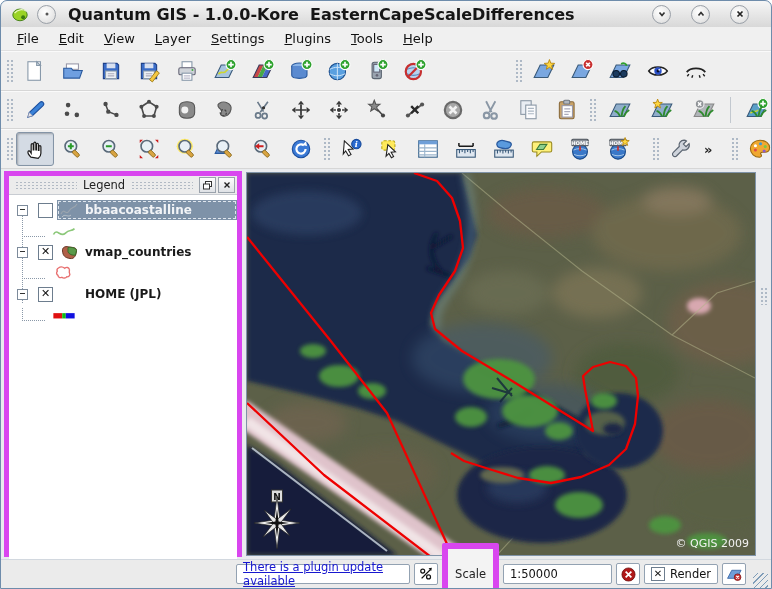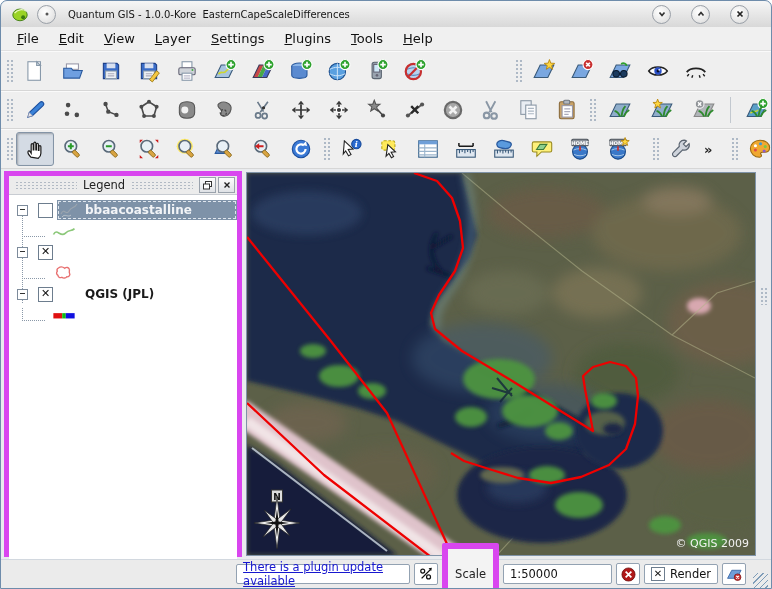--- a/index.html
+++ b/index.html
@@ -4,21 +4,21 @@
 <style>
   html,body{margin:0;padding:0;background:#fff;font-family:"DejaVu Sans","Liberation Sans",sans-serif;}
   .window{position:relative;width:770px;height:587px;background:#eef0f2;border:1px solid #6e8cab;
           border-radius:7px 7px 0 0;overflow:hidden;box-shadow:inset 0 0 0 1px #d7e2ee;}
   
   .titlebar{position:absolute;left:0;top:0;width:100%;height:26px;display:flex;align-items:center;
             background:linear-gradient(#f6f6f6,#d8d8d8);border-bottom:1px solid #b2b8bf;border-radius:7px 7px 0 0;}
   .app-icon{width:18px;height:18px;margin:0 8px 0 10px;}
   .win-round{width:17px;height:17px;border-radius:50%;background:radial-gradient(circle at 40% 35%,#ffffff,#d9d9d9);
              border:1px solid #9aa0a8;display:flex;align-items:center;justify-content:center;margin-right:12px;flex:0 0 auto;}
-  .title{font-size:10px;font-weight:normal;color:#151515;white-space:pre;}
+  .title{font-size:16px;font-weight:bold;color:#151515;white-space:pre;}
   .win-ctrls{margin-left:auto;display:flex;gap:8px;padding-right:10px;}
   
   .menubar{position:absolute;left:0;top:26px;width:100%;height:24px;background:#f0f0f0;border-bottom:1px solid #e0e0e0;
            display:flex;align-items:center;padding-left:6px;box-sizing:border-box;font-size:13px;color:#111;}
   .menu-item{padding:3px 10px;border-radius:3px;}
   .menu-item u{text-decoration:underline;}
   
   .tb-row{position:absolute;left:0;width:100%;display:flex;align-items:center;background:#efefef;
           border-top:1px solid #fafafa;border-bottom:1px solid #d6d6d6;box-sizing:border-box;padding-left:2px;}
   .tb1{top:50px;height:40px;} .tb2{top:90px;height:38px;} .tb3{top:128px;height:40px;}
@@ -583,33 +583,40 @@
           </div>
           <div class="l-sub">
             <span class="lconn"></span>
             <span class="l-sym"><svg width="26" height="14" viewBox="0 0 20 12">
                 <path d="M1 9c3-6 6 3 10-1s5-1 8-4" fill="none" stroke="#8cc87a" stroke-width="1.4"></path>
               </svg></span>
           </div>
           <div class="l-row">
             <span class="expander"></span>
             <span class="cbox">✕</span>
+            <span class="selwrap">
+              <span class="l-icon"><svg viewBox="0 0 22 18" width="22" height="18">
+                  <path d="M3.5 8C3 4.5 6 3 9.5 3.8s8.5.4 8 4-1.5 8.5-6.5 7.7S4 13 3.5 8z" fill="#b06048" stroke="#6a3a28"></path>
+                  <path d="M9 4.5c3.5-.5 8 .2 8.5 3l-1 4.5c-3 .8-6.5-.8-7.5-3z" fill="#5a9a4a" stroke="#3a6a2a"></path>
+                </svg></span>
+              <span class="l-name">vmap_countries</span>
+            </span>
           </div>
           <div class="l-sub">
             <span class="lconn"></span>
             <span class="l-sym"><svg width="24" height="16" viewBox="0 0 18 14">
                 <path d="M5 3.5c2-1.5 4-1 5.5.3 1.5-1.3 3.5-1 4 .7.5 1.5-.5 2.5.3 3.8s-.8 3.2-2.5 2.9c-1 1.3-3 1.5-4.3.4-1.6.9-3.4 0-3.4-1.7-1.4-.8-1.6-2.6-.6-3.6-.6-1.3 0-2.3 1-2.8z" fill="none" stroke="#e87070" stroke-width="1.2"></path>
               </svg></span>
           </div>
           <div class="l-row">
             <span class="expander"></span>
             <span class="cbox">✕</span>
             <span class="selwrap">
               <span class="l-icon"></span>
-              <span class="l-name">QGIS (JPL)</span>
+              <span class="l-name">HOME (JPL)</span>
             </span>
           </div>
           <div class="l-sub">
             <span class="lconn"></span>
             <span class="l-sym"><svg width="26" height="13" viewBox="0 0 20 11">
                 <rect x="1" y="3.5" width="7.5" height="4.5" fill="#e01010"></rect>
                 <rect x="8.5" y="3.5" width="3" height="4.5" fill="#10c010"></rect>
                 <rect x="11.5" y="3.5" width="7.5" height="4.5" fill="#1010e0"></rect>
               </svg></span>
           </div>

